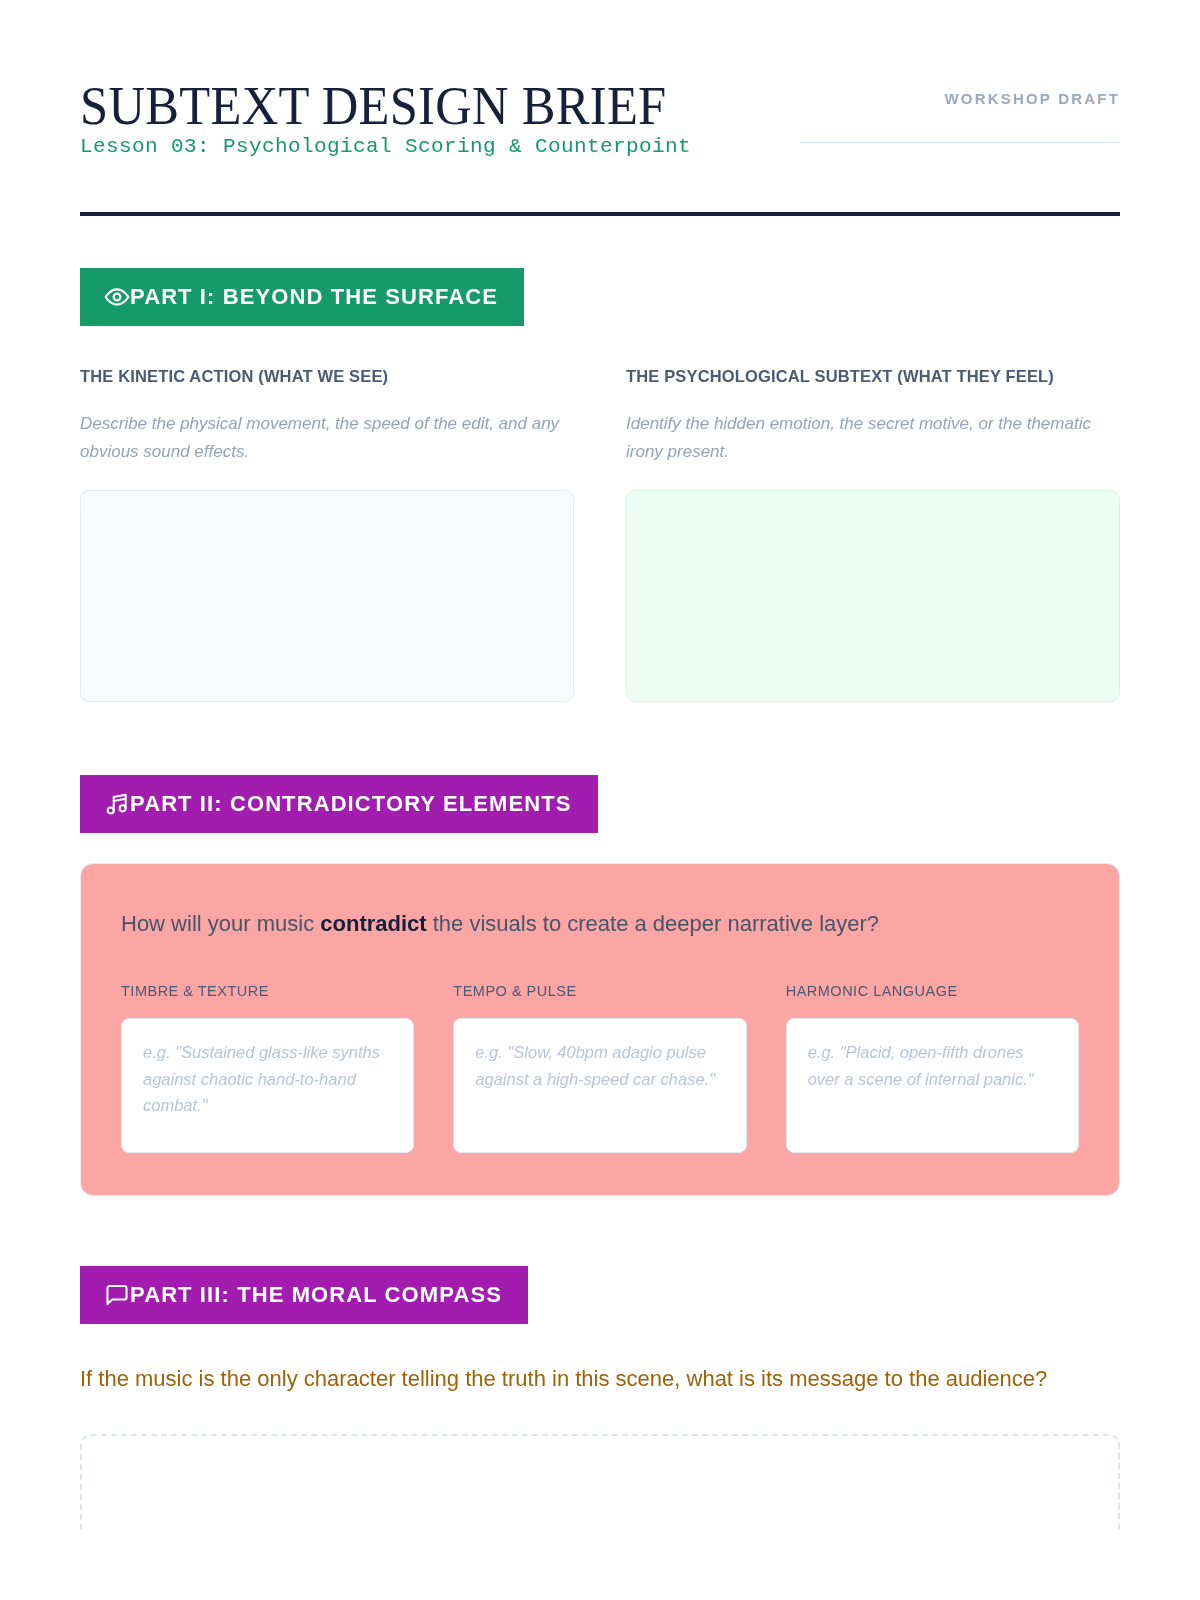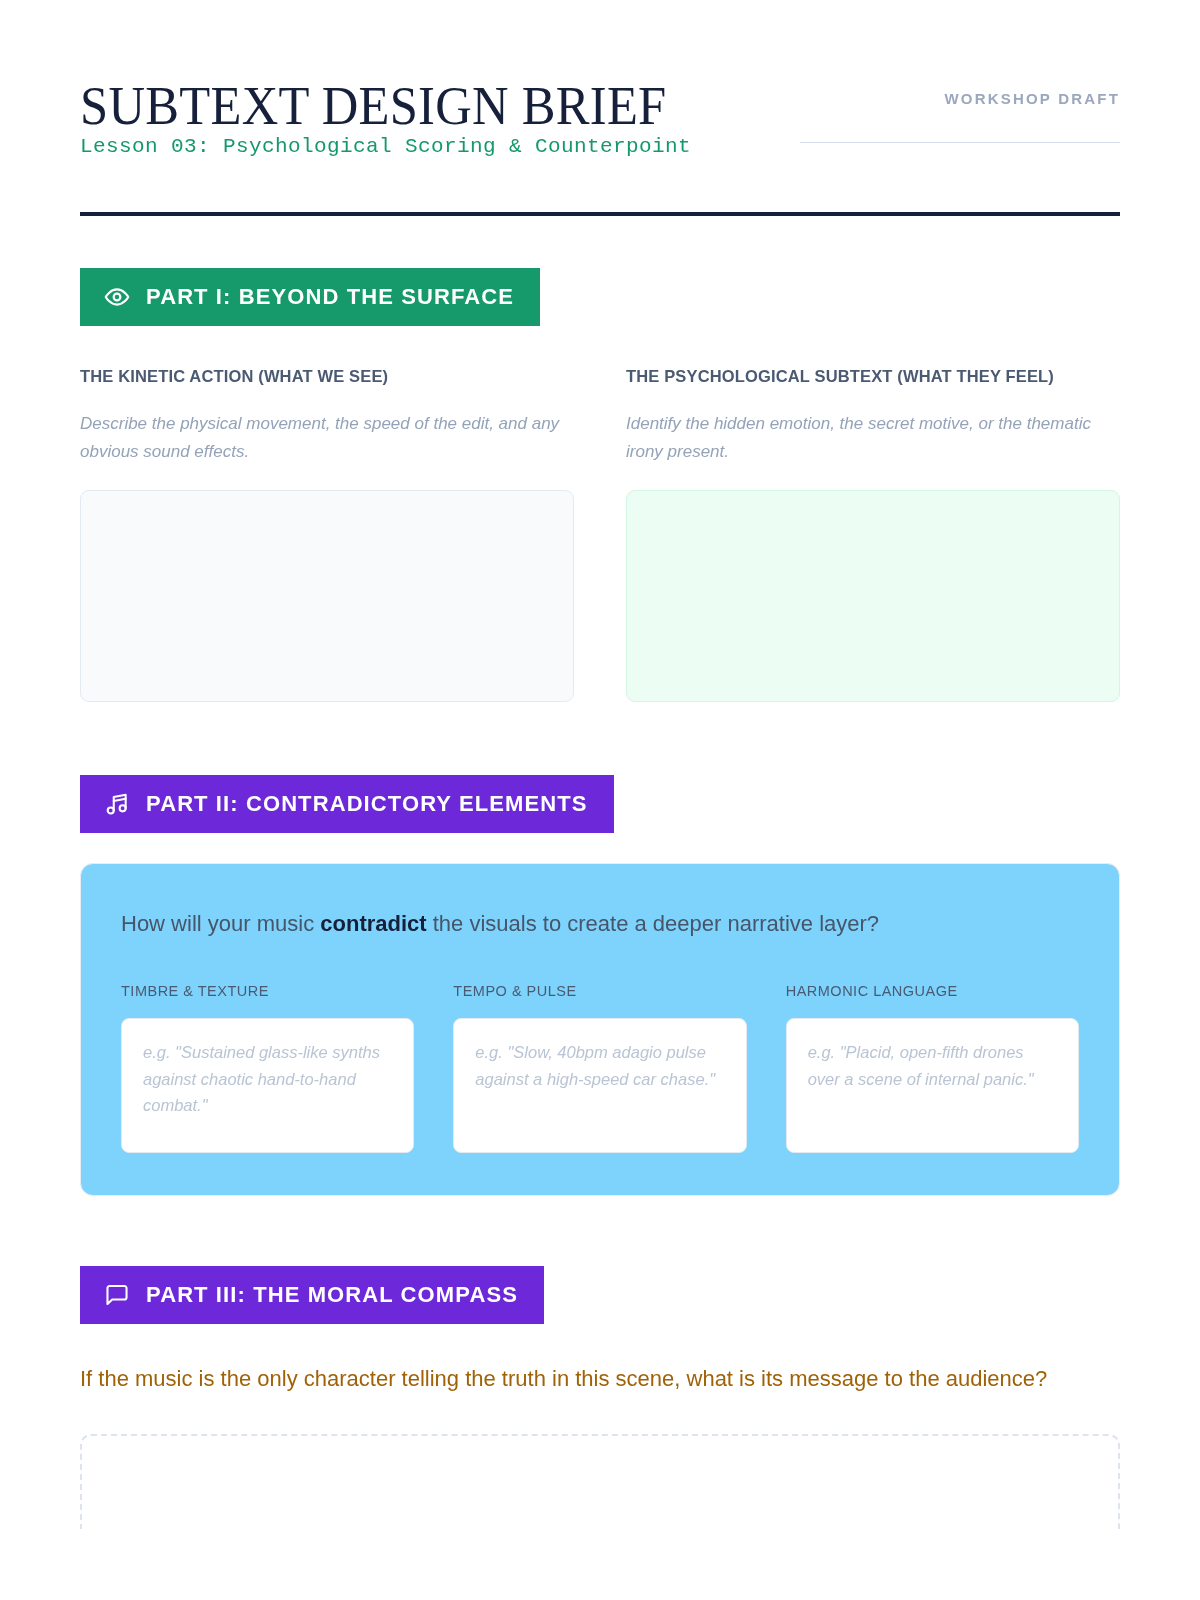--- a/index.html
+++ b/index.html
@@ -77,30 +77,30 @@
 
   .header-rule {
     margin-top: 52px;
     border-bottom: 4px solid #16203a;
   }
 
   
   .banner {
     display: inline-flex;
     align-items: center;
-    gap: 16px;
+    gap: 0;
     padding: 16px 26px 16px 24px;
     color: #ffffff;
     font-size: 22px;
     font-weight: bold;
     letter-spacing: 1.1px;
     white-space: nowrap;
   }
   .banner.green { background: #16996b; }
-  .banner.navy  { background: #6d28d9; }
+  .banner.navy  { background: #a21caf; }
 
   .banner svg { display: block; }
 
   
   .part1 { margin-top: 52px; }
 
   .two-col {
     display: flex;
     gap: 52px;
     margin-top: 38px;
@@ -135,21 +135,21 @@
   .answer-box.mint {
     background: #ecfdf4;
     border: 1px solid #d2f5e4;
   }
 
   
   .part2 { margin-top: 73px; }
 
   .card {
     margin-top: 30px;
-    background: #7dd3fc;
+    background: #fca5a5;
     border: 1px solid #e8edf4;
     border-radius: 13px;
     padding: 44px 40px 42px 40px;
   }
 
   .card-question {
     font-size: 22px;
     color: #475569;
     line-height: 1.45;
   }

